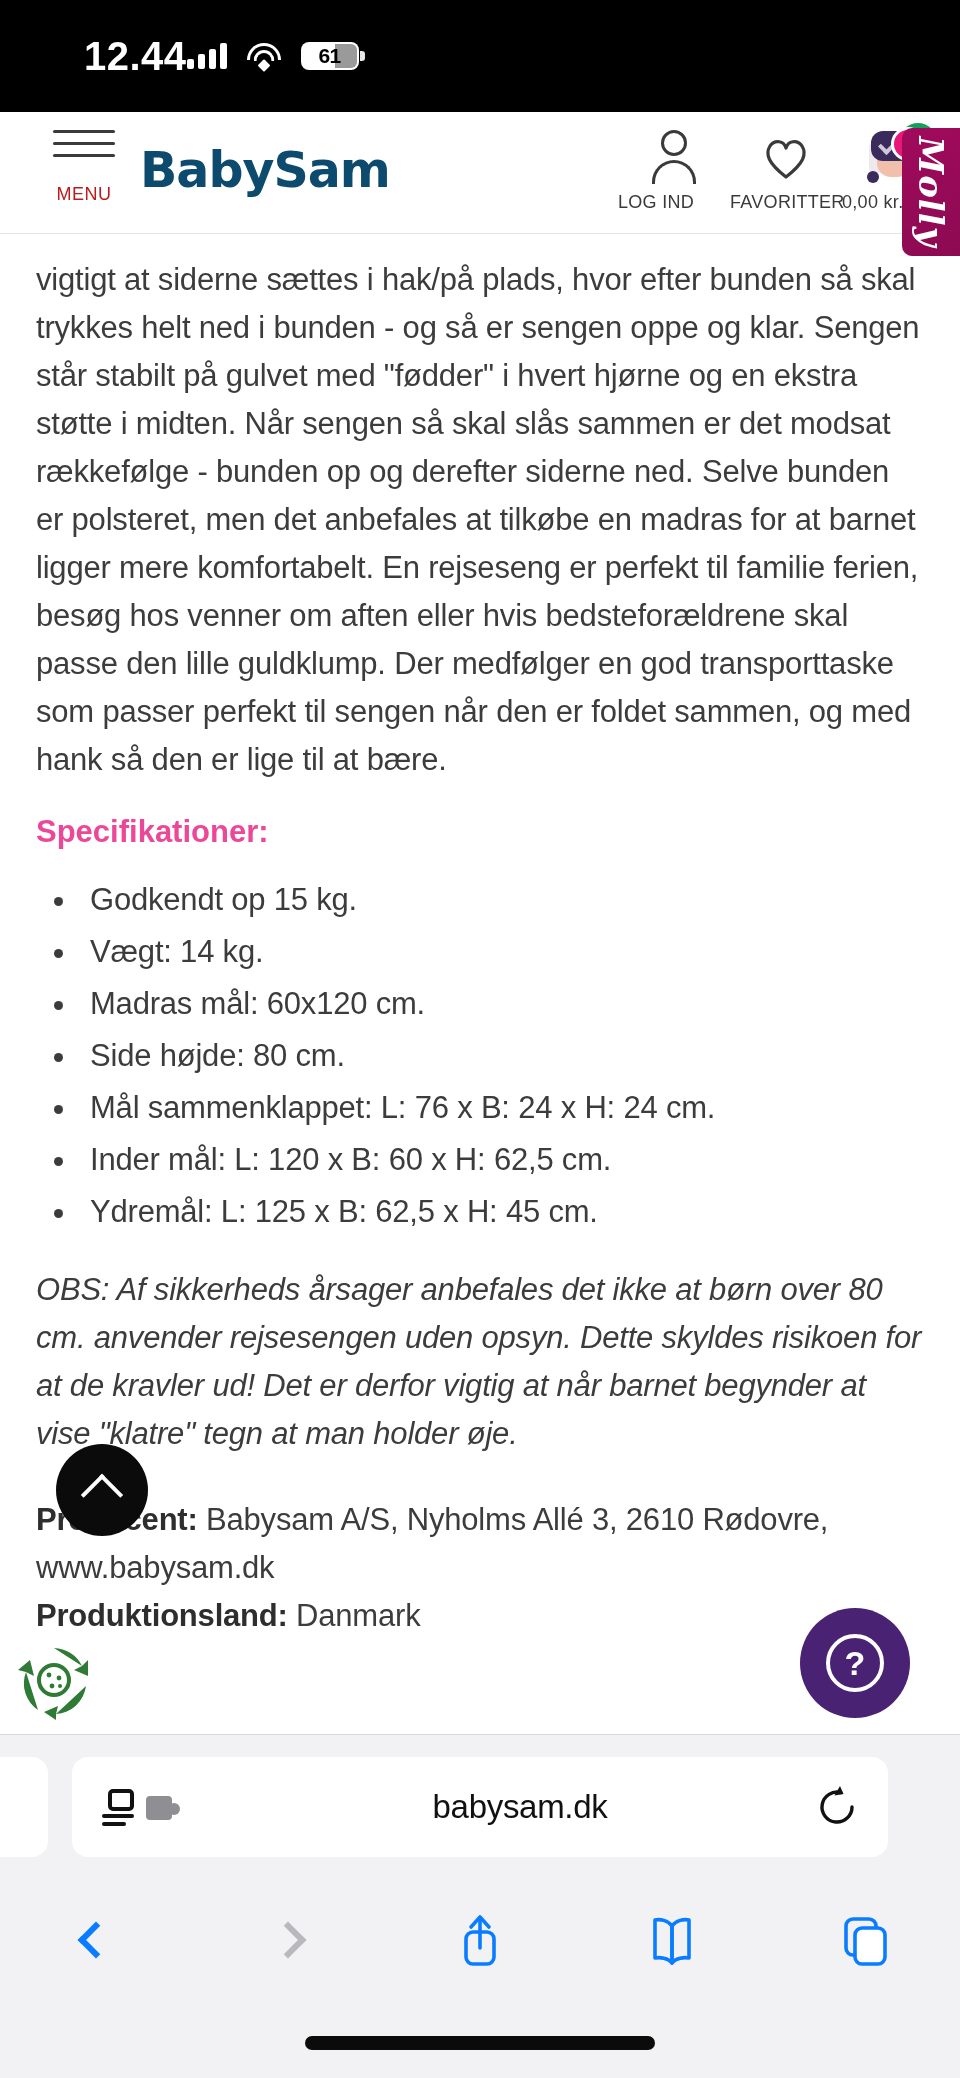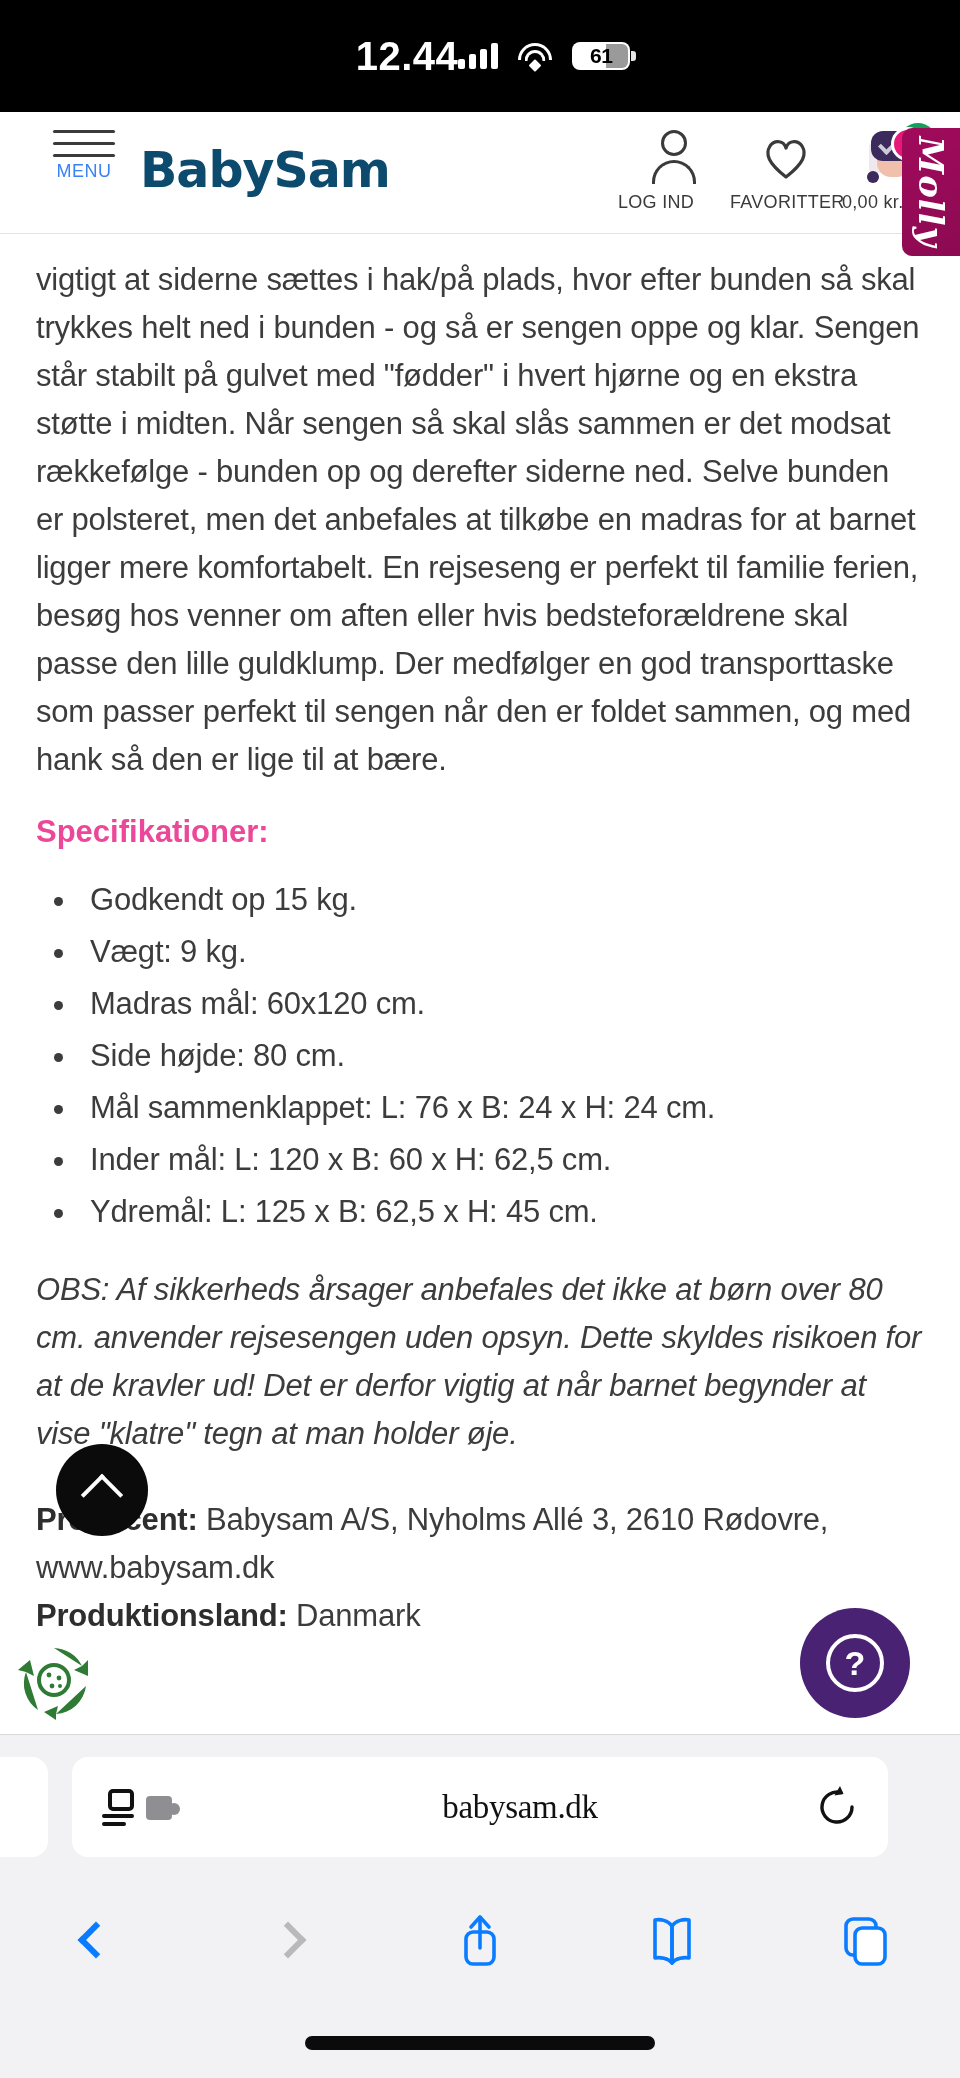--- a/index.html
+++ b/index.html
@@ -8,21 +8,21 @@
     font-family:"Liberation Sans", sans-serif;
     background:#ffffff;
     overflow:hidden;
   }
   .phone { position:relative; width:960px; height:2078px; background:#fff; }
 
   
   .statusbar{
     position:absolute; top:0; left:0; width:960px; height:112px;
     background:#000; color:#fff;
-    display:flex; align-items:center; justify-content:center;
+    display:flex; align-items:center; justify-content:flex-start;
     padding:0 58px 0 84px;
   }
   .status-time{ font-size:40px; font-weight:600; letter-spacing:.5px; line-height:1; }
   .status-right{ display:flex; align-items:center; gap:20px; }
   .bars{ display:flex; align-items:flex-end; gap:4px; height:26px; }
   .bars i{ display:block; width:7px; background:#fff; border-radius:2px; }
   .bars i:nth-child(1){ height:10px; }
   .bars i:nth-child(2){ height:15px; }
   .bars i:nth-child(3){ height:20px; }
   .bars i:nth-child(4){ height:26px; }
@@ -44,21 +44,21 @@
      background:#fff; border-radius:0 3px 3px 0; opacity:.9; }
 
   
   .siteheader{
     position:absolute; top:112px; left:0; width:960px; height:122px;
     background:#fff; border-bottom:1px solid #e3e3e3;
   }
   .burger{ position:absolute; left:44px; top:18px; width:80px; text-align:center; }
   .burger .lines{ display:flex; flex-direction:column; gap:9px; align-items:center; }
   .burger .lines span{ display:block; width:62px; height:3px; background:#3a3a3a; border-radius:2px; }
-  .burger .lbl{ margin-top:4px; font-size:18px; color:#3b82f6; letter-spacing:.5px; }
+  .burger .lbl{ margin-top:27px; font-size:18px; color:#b91c1c; letter-spacing:.5px; }
   .brand{
     position:absolute; left:140px; top:30px;
     font-size:49px; font-weight:800; color:#0c4a6e; letter-spacing:-1px;
     font-family:"DejaVu Sans", sans-serif;
   }
   .hicons{ position:absolute; right:6px; top:16px; display:flex; align-items:flex-start; }
   .hicon{ width:112px; position:relative; }
   .hicon .glyph{ height:60px; display:flex; align-items:center; justify-content:center; }
   .hicon .cap{ font-size:18px; color:#3a3a3a; letter-spacing:.3px; margin-top:4px; white-space:nowrap; }
   .person{ width:44px; height:56px; position:relative; }
@@ -169,21 +169,21 @@
   .aa .sq{ position:absolute; left:6px; top:0; width:26px; height:22px;
      border:4px solid #111; border-radius:5px; }
   .aa .l1{ position:absolute; left:0; top:25px; width:32px; height:4px; background:#111; border-radius:2px; }
   .aa .l2{ position:absolute; left:0; top:33px; width:24px; height:4px; background:#111; border-radius:2px; }
   .puzzle{ width:34px; height:30px; position:relative; }
   .puzzle .base{ position:absolute; left:0; top:4px; width:26px; height:24px;
      background:#8e8e93; border-radius:4px; }
   .puzzle .knob{ position:absolute; left:22px; top:11px; width:12px; height:12px;
      background:#8e8e93; border-radius:50%; }
   .url-text{ flex:1; text-align:center; font-size:33px; color:#111;
-     font-family:Liberation Serif, serif; letter-spacing:-.3px; }
+     font-family:Liberation Sans, sans-serif; letter-spacing:-.3px; }
   .reload{ width:70px; display:flex; justify-content:flex-end; }
   .reload svg{ width:42px; height:42px; }
 
   .navbar{
     position:absolute; left:0; top:150px; width:960px; height:110px;
     display:flex; align-items:center;
   }
   .navbtn{ flex:1; display:flex; align-items:center; justify-content:center; }
   .chev-l, .chev-r{ width:26px; height:26px; border-left:6px solid #0a7cff;
      border-top:6px solid #0a7cff; }
@@ -278,21 +278,21 @@
     <span>Molly</span>
   </div>
 
   <div class="content">
     <p class="p-intro">vigtigt at siderne sættes i hak/på plads, hvor efter bunden så skal trykkes helt ned i bunden - og så er sengen oppe og klar. Sengen står stabilt på gulvet med "fødder" i hvert hjørne og en ekstra støtte i midten. Når sengen så skal slås sammen er det modsat rækkefølge - bunden op og derefter siderne ned. Selve bunden er polsteret, men det anbefales at tilkøbe en madras for at barnet ligger mere komfortabelt. En rejseseng er perfekt til familie ferien, besøg hos venner om aften eller hvis bedsteforældrene skal passe den lille guldklump. Der medfølger en god transporttaske som passer perfekt til sengen når den er foldet sammen, og med hank så den er lige til at bære.</p>
 
     <div class="spec-title">Specifikationer:</div>
 
     <ul class="specs">
       <li>Godkendt op 15 kg.</li>
-      <li>Vægt: 9 kg.</li>
+      <li>Vægt: 14 kg.</li>
       <li>Madras mål: 60x120 cm.</li>
       <li>Side højde: 80 cm.</li>
       <li>Mål sammenklappet: L: 76 x B: 24 x H: 24 cm.</li>
       <li>Inder mål: L: 120 x B: 60 x H: 62,5 cm.</li>
       <li>Ydremål: L: 125 x B: 62,5 x H: 45 cm.</li>
     </ul>
 
     <p class="obs">OBS: Af sikkerheds årsager anbefales det ikke at børn over 80 cm. anvender rejsesengen uden opsyn. Dette skyldes risikoen for at de kravler ud! Det er derfor vigtig at når barnet begynder at vise "klatre" tegn at man holder øje.</p>
 
     <p class="prod"><b>Producent:</b><span> Babysam A/S, Nyholms Allé 3, 2610 Rødovre, www.babysam.dk</span></p>

